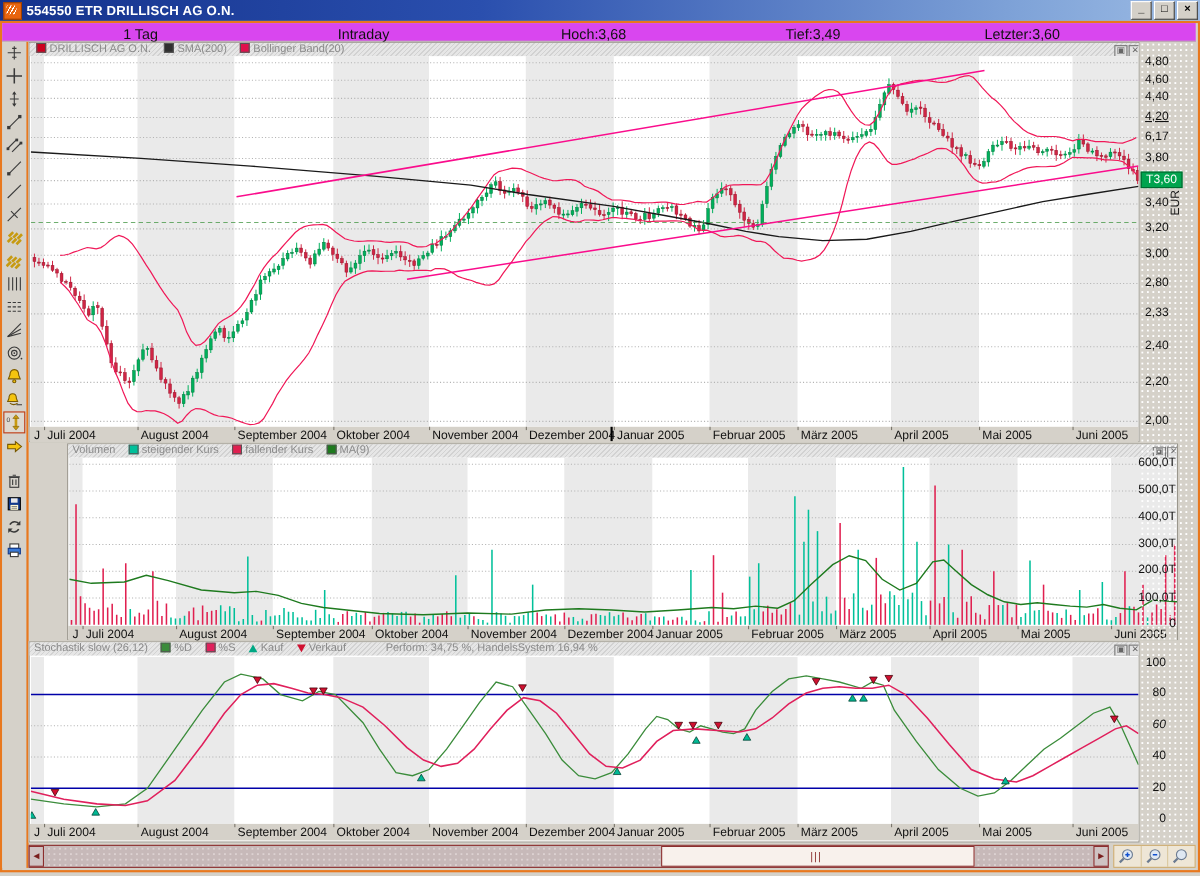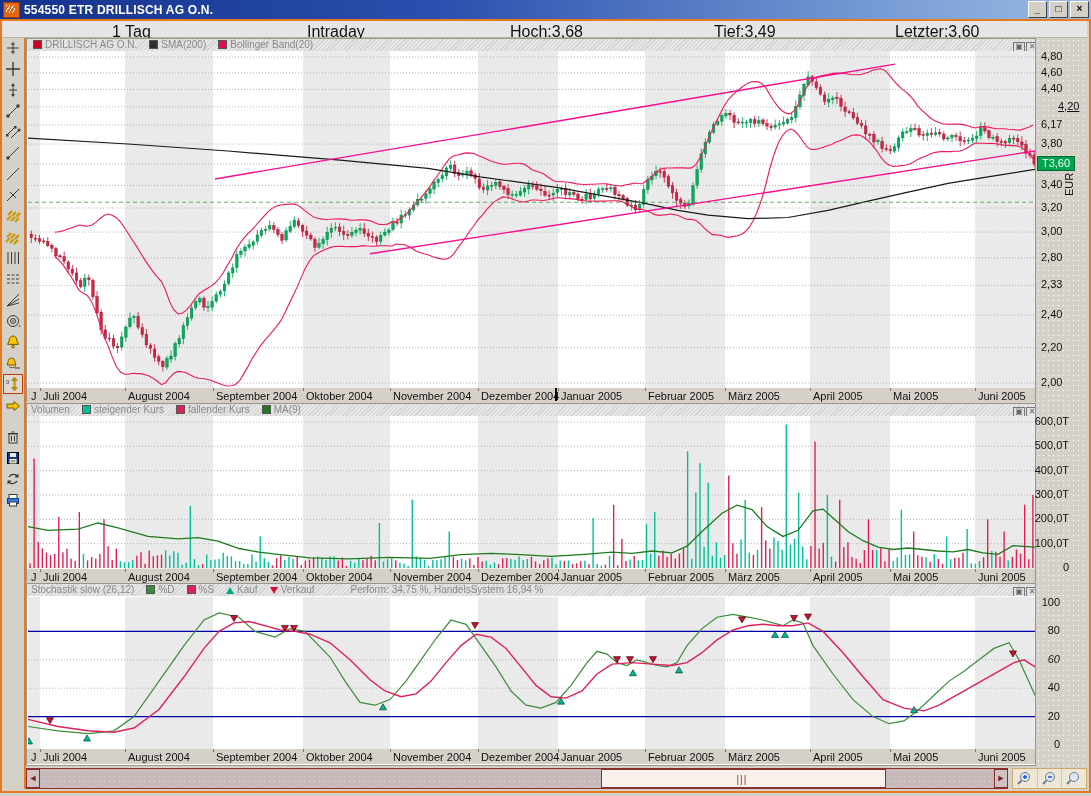--- a/index.html
+++ b/index.html
@@ -13,22 +13,22 @@
     background:linear-gradient(to right,#14328c,#2a4fae 40%,#7fa3d8 85%,#9cbbe4);
     display:flex;align-items:center;padding:0 2px;box-sizing:border-box;}
   #appicon{width:15px;height:14px;background:#e8650f;margin:0 4px 0 1px;position:relative;border:1px solid #9a3d00;}
   #appicon:before{content:"";position:absolute;left:2px;top:2px;width:9px;height:8px;
     background:repeating-linear-gradient(120deg,#fff 0 1px,#e8650f 1px 3px);}
   #wintitle{color:#fff;font-weight:bold;font-size:12px;letter-spacing:.2px;flex:1;}
   .winbtn{width:17px;height:15px;background:#d4d0c8;border:1px solid;border-color:#fff #404040 #404040 #fff;
     font-size:10px;line-height:13px;text-align:center;color:#000;margin-left:2px;font-weight:bold;}
   
   #frame{position:absolute;left:0;top:19px;width:1087px;height:770px;border:2px solid #e8781e;}
-  #infobar{position:absolute;left:2px;top:21px;width:1085px;height:16px;background:#e5e5e5;
-    border-bottom:1px solid #b9b5ab;font-size:16px;color:#111;}
+  #infobar{position:absolute;left:2px;top:21px;width:1085px;height:16px;background:#d946ef;
+    border-bottom:1px solid #b9b5ab;font-size:13px;color:#111;}
   #infobar span{position:absolute;top:2px;}
   
   #toolbar{position:absolute;left:2px;top:38px;width:22px;height:751px;background:#d5d1c9;border-right:2px solid #e8781e;}
   .tool{width:18px;height:18px;margin:1px auto 3px auto;position:relative;}
   .tool.selected{outline:1px solid #c03a10;background:#ded9d0;}
   .tool svg{position:absolute;left:1px;top:1px;}
   
   .panel{position:absolute;left:26px;width:1010px;border:1px solid #9a968c;background:#fff;box-sizing:border-box;}
   .legendbar{position:absolute;left:0;top:0;width:100%;height:12px;
      background:repeating-linear-gradient(135deg,#d2d2d2 0 1px,#e6e6e6 1px 3px);
@@ -803,21 +803,21 @@
       <span class="ml" style="left: 534px;">Januar 2005</span>
       <span class="ml" style="left: 621px;">Februar 2005</span>
       <span class="ml" style="left: 701px;">März 2005</span>
       <span class="ml" style="left: 786px;">April 2005</span>
       <span class="ml" style="left: 866px;">Mai 2005</span>
       <span class="ml" style="left: 951px;">Juni 2005</span>
       <div style="position: absolute; left: 528px; top: 0px; width: 2px; height: 13px; background: rgb(0, 0, 0);"></div>
     </div>
 </div>
 
-<div class="panel" id="panel-vol" style="top:403px;height:179px;">
+<div class="panel" id="panel-vol" style="top:403px;height:179px;margin-left:35px;">
   <div class="legendbar" id="leg-vol"><span class="li" style="margin-left: 4px;">Volumen</span><span class="li"><span class="sw" style="background: rgb(0, 192, 154);"></span>steigender Kurs</span><span class="li"><span class="sw" style="background: rgb(224, 32, 80);"></span>fallender Kurs</span><span class="li"><span class="sw" style="background: rgb(30, 122, 30);"></span>MA(9)</span><span class="panelbtns" style="left: 985px;"><span class="pbtn">▣</span><span class="pbtn">✕</span></span></div>
   <svg id="svg-vol" width="1007" height="153" style="position:absolute;left:1px;top:12px">
       <rect x="0" y="0" width="12" height="153" fill="#eaeaea"></rect>
       <rect x="97" y="0" width="88" height="153" fill="#eaeaea"></rect>
       <rect x="275" y="0" width="87" height="153" fill="#eaeaea"></rect>
       <rect x="450" y="0" width="80" height="153" fill="#eaeaea"></rect>
       <rect x="617" y="0" width="80" height="153" fill="#eaeaea"></rect>
       <rect x="782" y="0" width="80" height="153" fill="#eaeaea"></rect>
       <rect x="947" y="0" width="60" height="153" fill="#eaeaea"></rect>
       <line x1="0" y1="6" x2="1007" y2="6" stroke="#b4b4b4" stroke-width="1" stroke-dasharray="1,2"></line>
@@ -1166,21 +1166,21 @@
       <span class="ml" style="left: 786px;">April 2005</span>
       <span class="ml" style="left: 866px;">Mai 2005</span>
       <span class="ml" style="left: 951px;">Juni 2005</span>
     </div>
 </div>
 
 <div id="yaxiscol" class="dots">
     <div class="ylab" style="left: 5px; top: 12.0474px;">4,80</div>
     <div class="ylab" style="left: 5px; top: 27.8966px;">4,60</div>
     <div class="ylab" style="left: 5px; top: 44.4505px;">4,40</div>
-    <div class="ylab" style="left: 22px; top: 61.7745px; text-decoration: underline;">4,20</div>
+    <div class="ylab" style="left: 5px; top: 61.7745px; text-decoration: underline;">4,20</div>
     <div class="ylab" style="left: 5px; top: 79.944px;">6,17</div>
     <div class="ylab" style="left: 5px; top: 99.0456px;">3,80</div>
     <div class="ylab" style="left: 5px; top: 140.466px;">3,40</div>
     <div class="ylab" style="left: 5px; top: 163.043px;">3,20</div>
     <div class="ylab" style="left: 5px; top: 187.077px;">3,00</div>
     <div class="ylab" style="left: 5px; top: 212.77px;">2,80</div>
     <div class="ylab" style="left: 5px; top: 240.368px;">2,33</div>
     <div class="ylab" style="left: 5px; top: 270.175px;">2,40</div>
     <div class="ylab" style="left: 5px; top: 302.578px;">2,20</div>
     <div class="ylab" style="left: 5px; top: 338.072px;">2,00</div>

